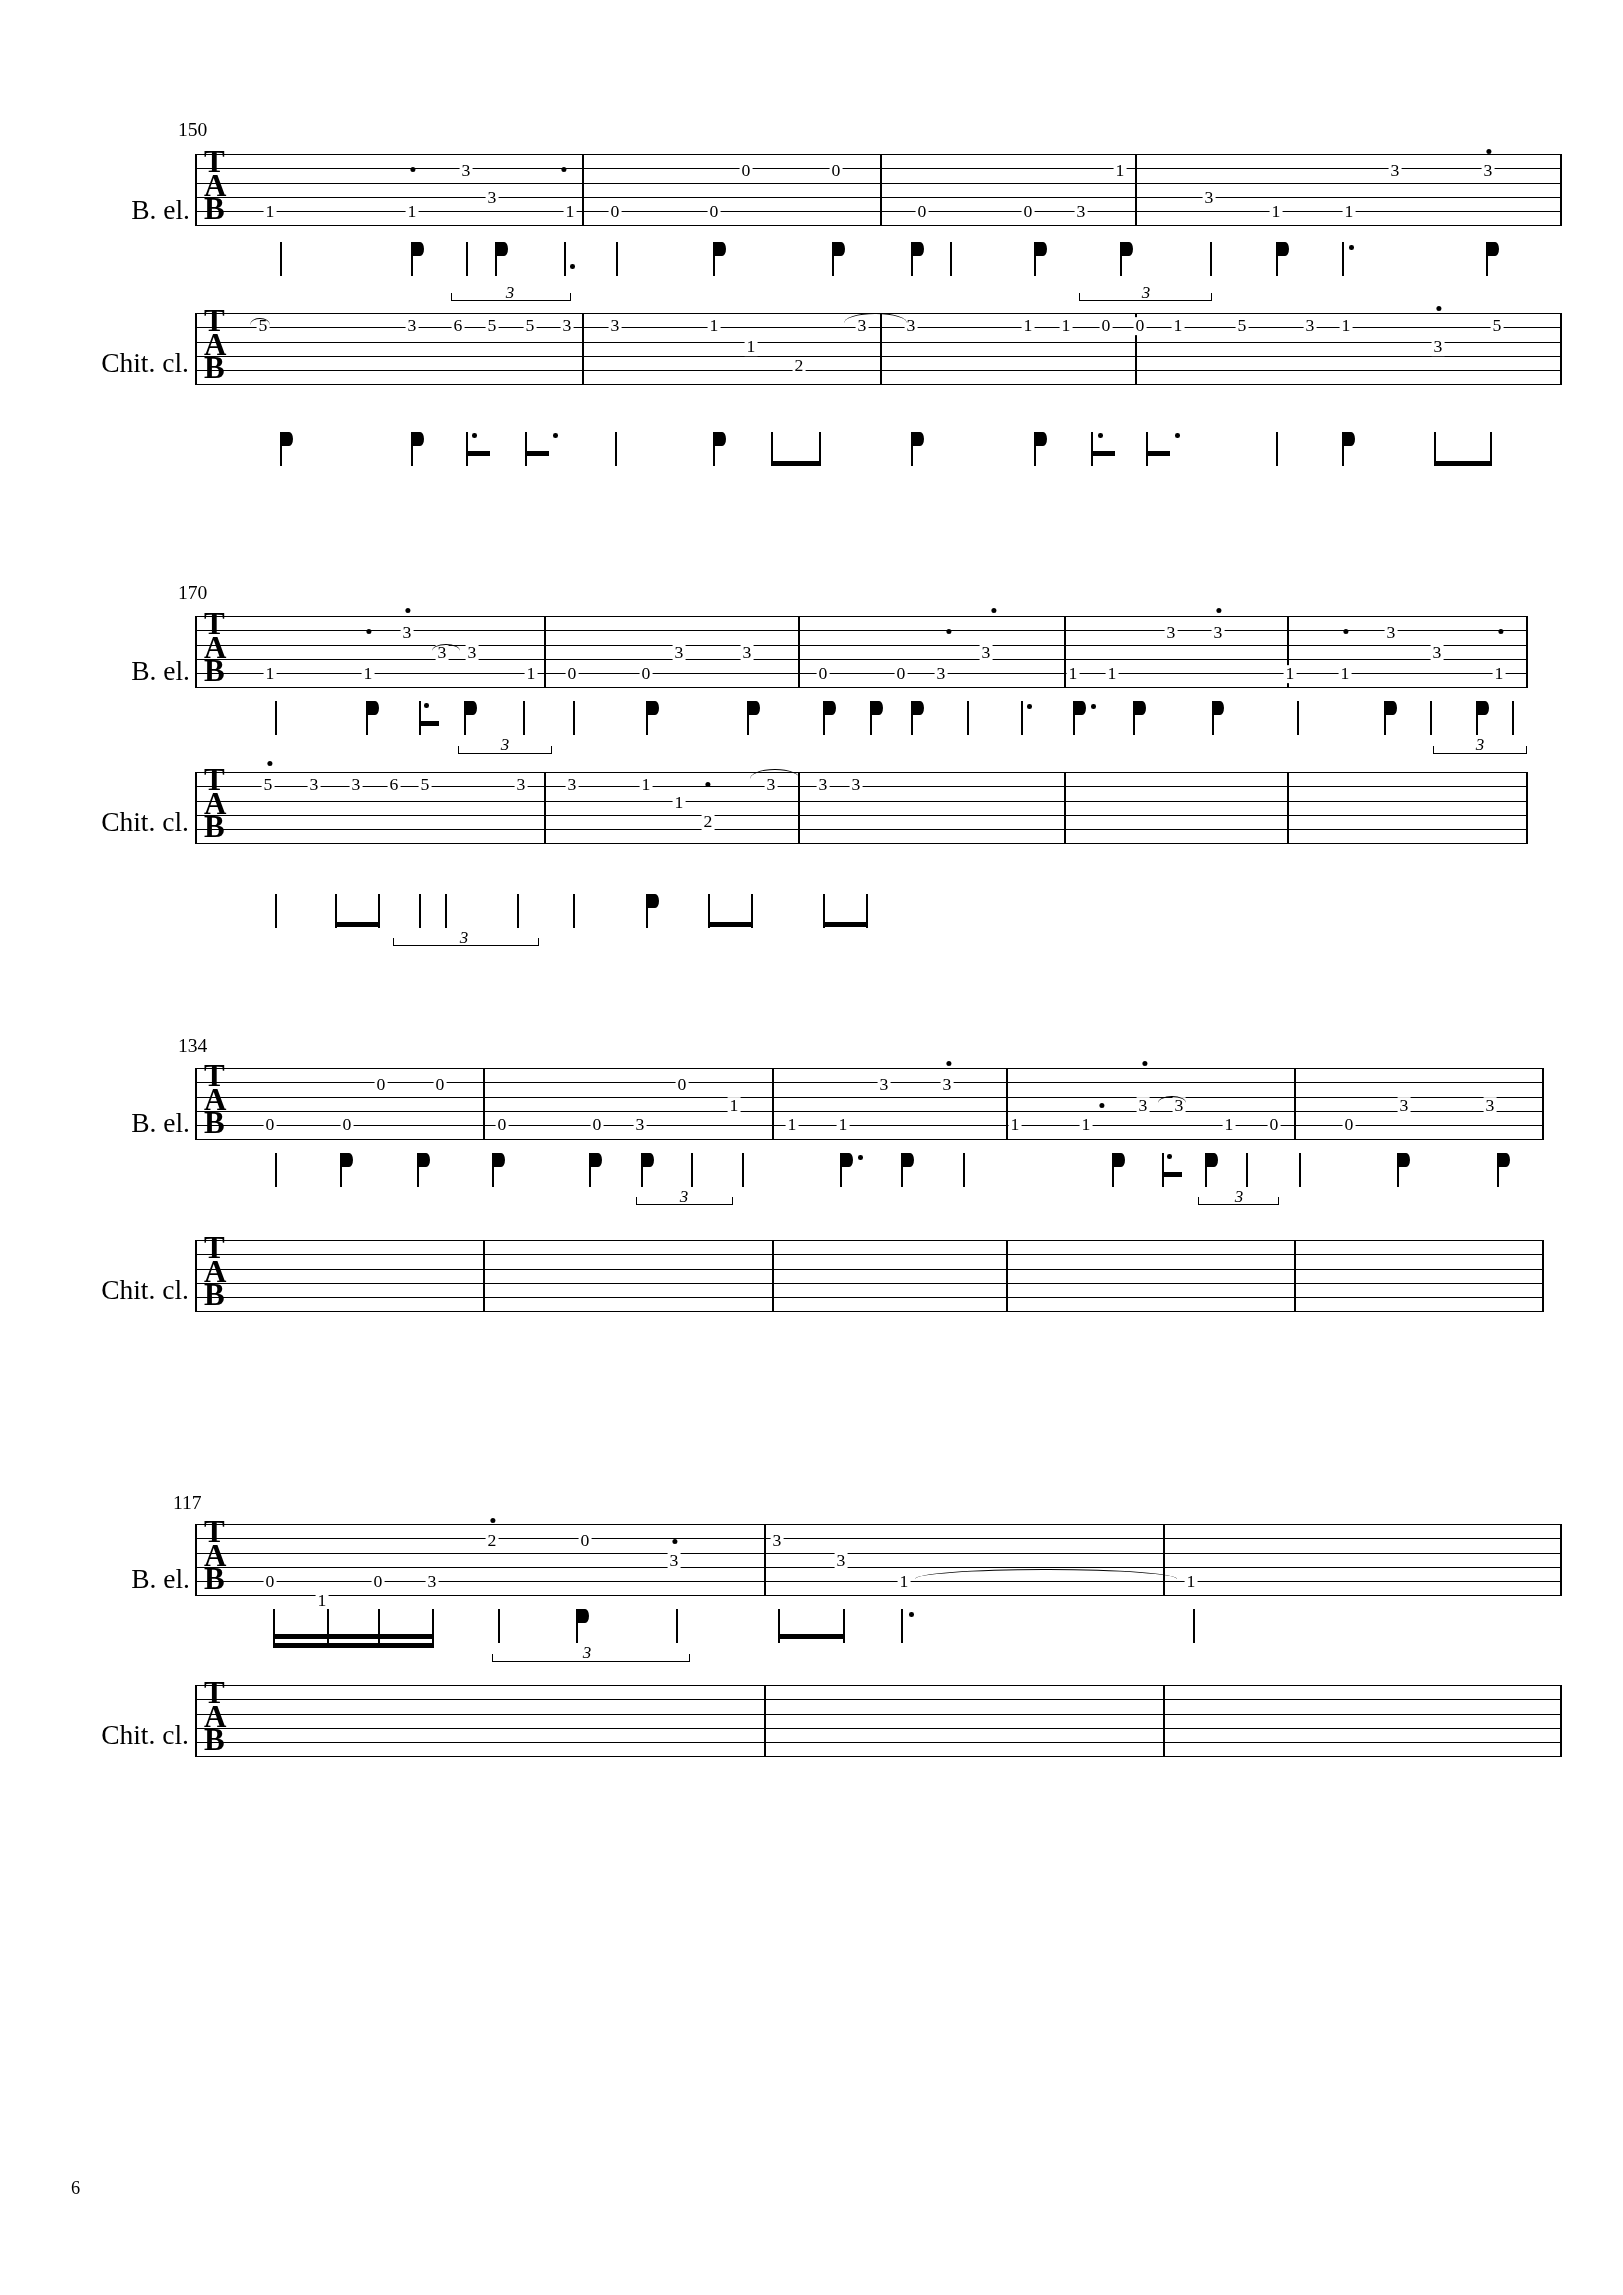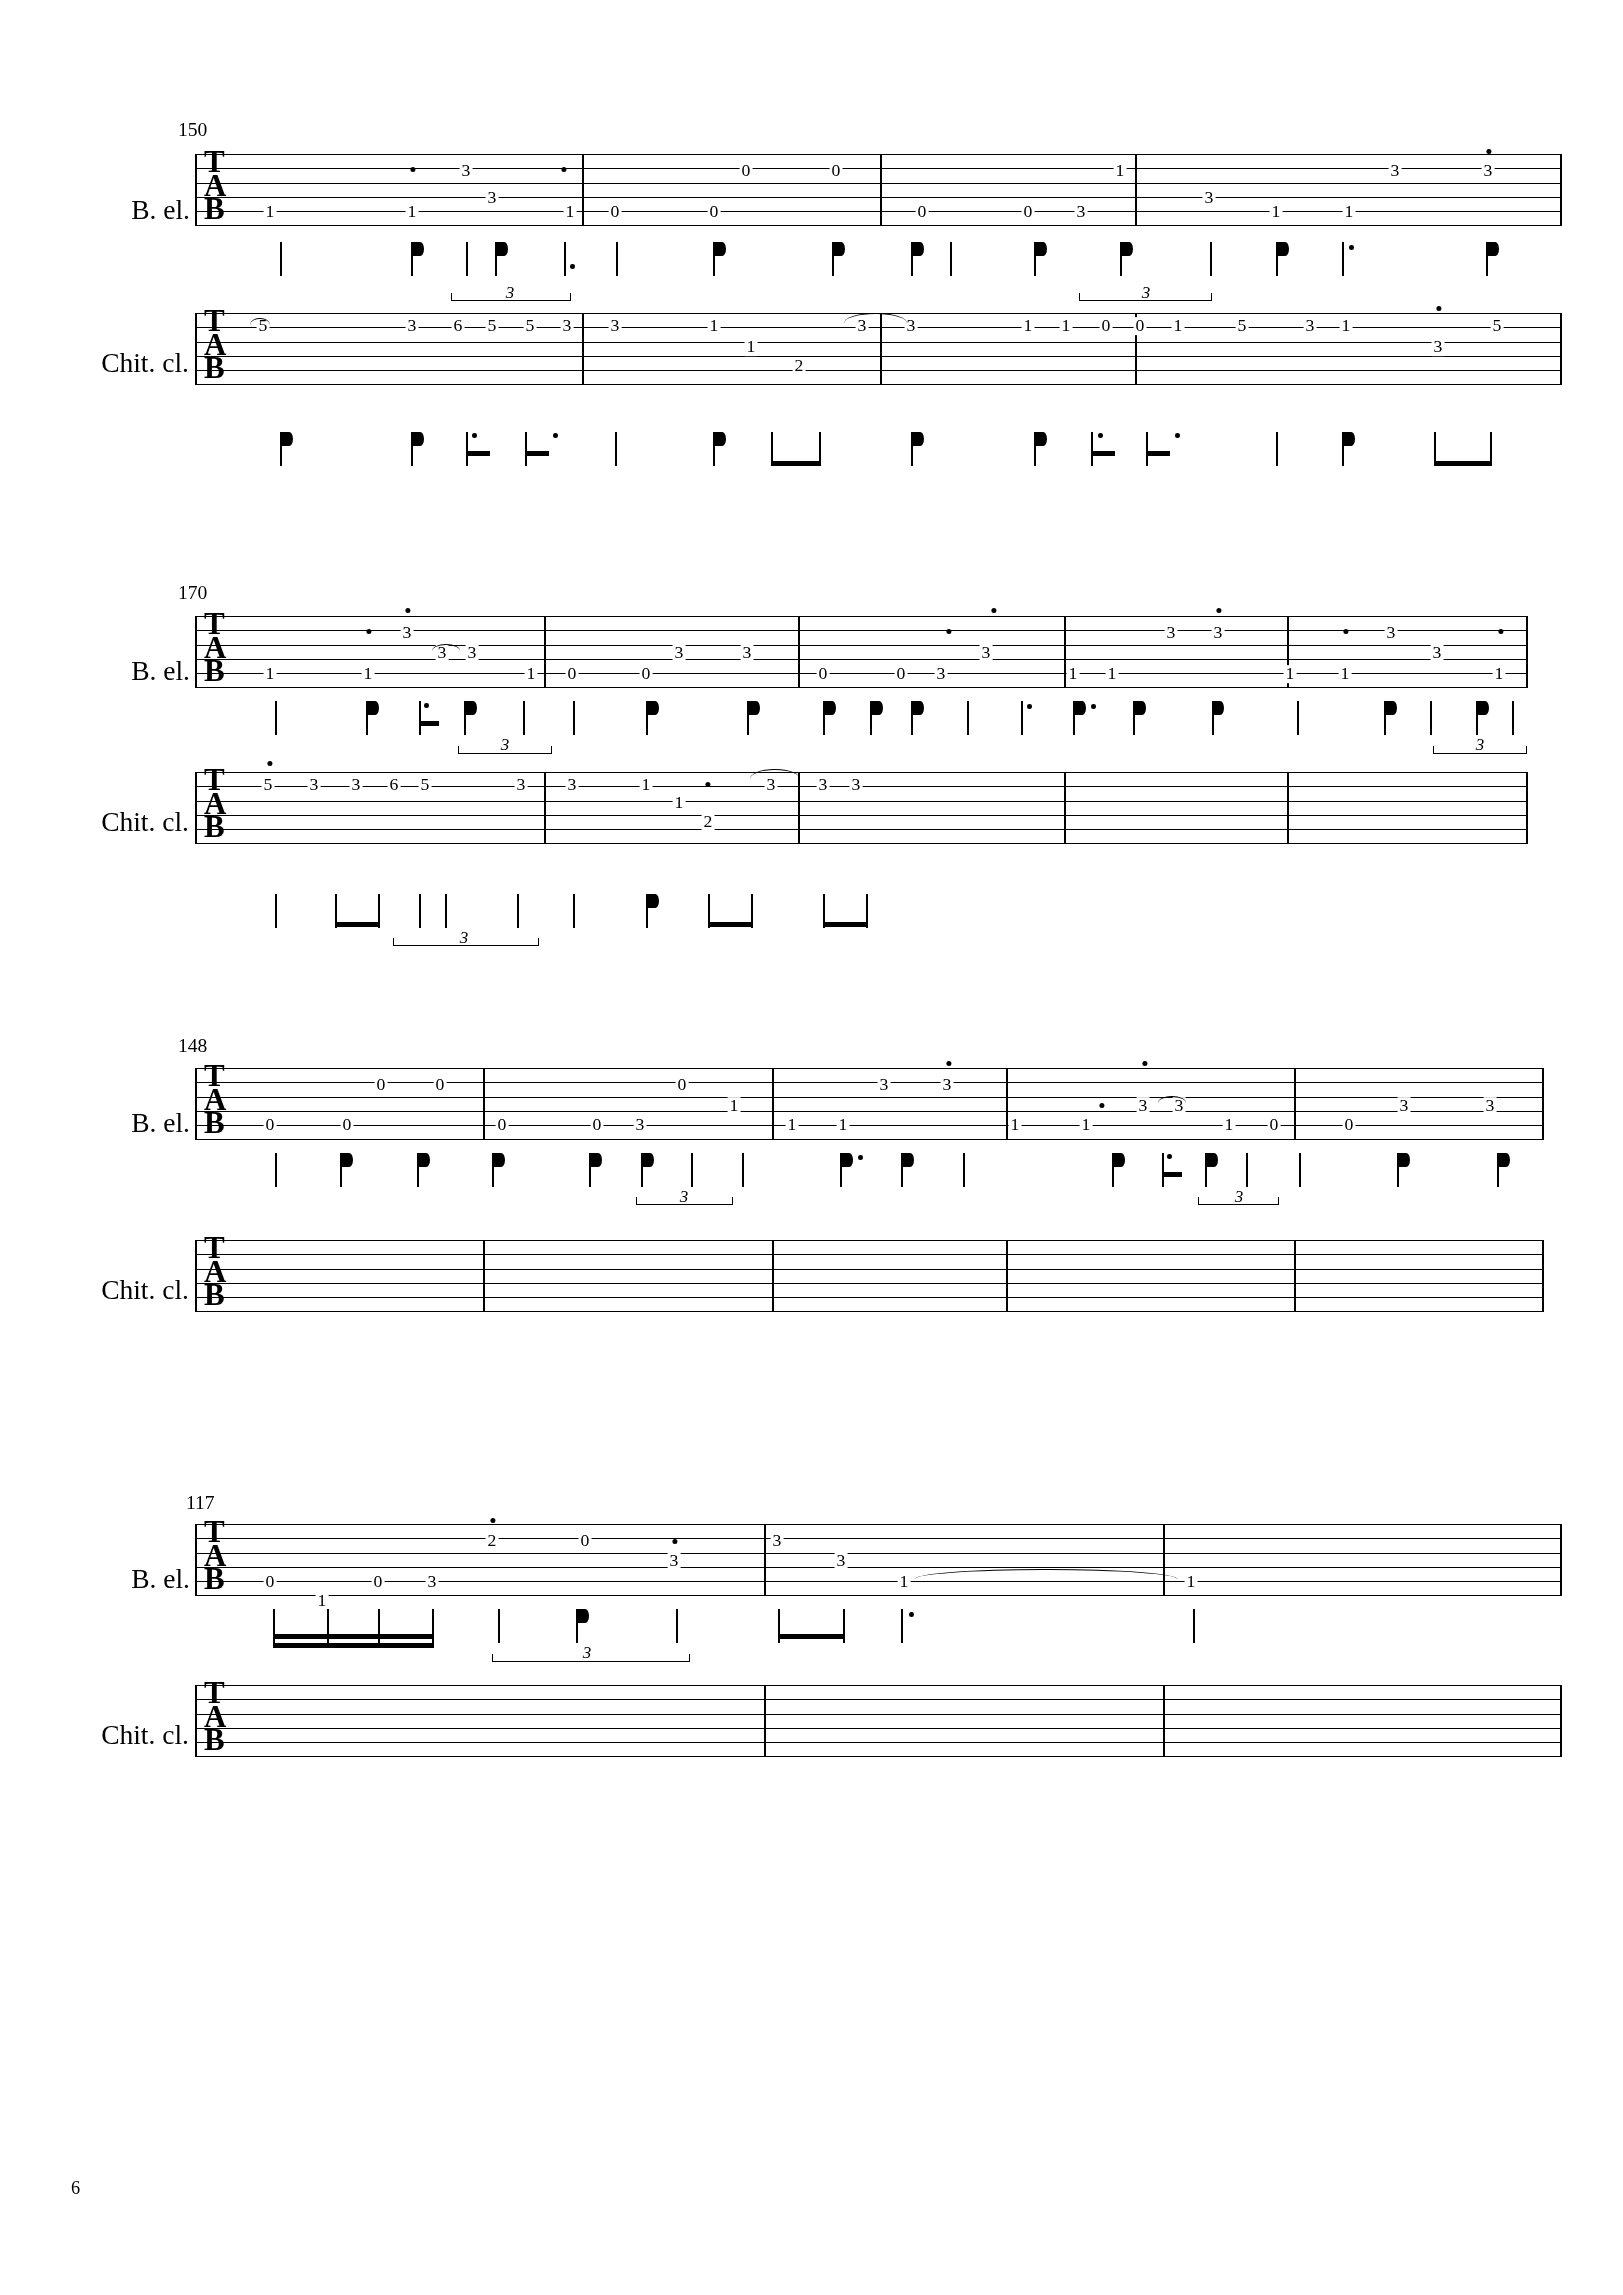--- a/index.html
+++ b/index.html
@@ -489,21 +489,21 @@
     <div class="stem" style="left:708px; top:894px; height:34px;"></div>
     <div class="stem" style="left:751px; top:894px; height:34px;"></div>
     <div class="beam" style="left:708px; top:922px; width:45px;"></div>
     <div class="stem" style="left:823px; top:894px; height:34px;"></div>
     <div class="stem" style="left:866px; top:894px; height:34px;"></div>
     <div class="beam" style="left:823px; top:922px; width:45px;"></div>
   </div>
 
   <div class="system" style="top:0;">
 
-    <div class="measure-number" style="left:178px; top:1035px;">148</div>
+    <div class="measure-number" style="left:178px; top:1035px;">134</div>
 
     <div class="instrument-label" style="left:79px; top:1107px; width:111px;">B. el.</div>
 
     <div class="staff" style="left:195px; top:1068px; width:1349px; height:72px;">
       <div class="line" style="top:13px;"></div>
       <div class="line" style="top:27.5px;"></div>
       <div class="line" style="top:42px;"></div>
       <div class="line" style="top:56px;"></div>
       <div class="barline" style="left:0;"></div>
       <div class="barline" style="left:288px;"></div>
@@ -605,21 +605,21 @@
     </div>
     <div class="tabclef" style="left:204px; top:1236px;">
       <span>T</span>
       <span>A</span>
       <span>B</span>
     </div>
   </div>
 
   <div class="system" style="top:0;">
 
-    <div class="measure-number" style="left:186px; top:1492px;">117</div>
+    <div class="measure-number" style="left:173px; top:1492px;">117</div>
 
     <div class="instrument-label" style="left:79px; top:1563px; width:111px;">B. el.</div>
 
     <div class="staff" style="left:195px; top:1524px; width:1367px; height:72px;">
       <div class="line" style="top:13px;"></div>
       <div class="line" style="top:27.5px;"></div>
       <div class="line" style="top:42px;"></div>
       <div class="line" style="top:56px;"></div>
       <div class="barline" style="left:0;"></div>
       <div class="barline" style="left:569px;"></div>

